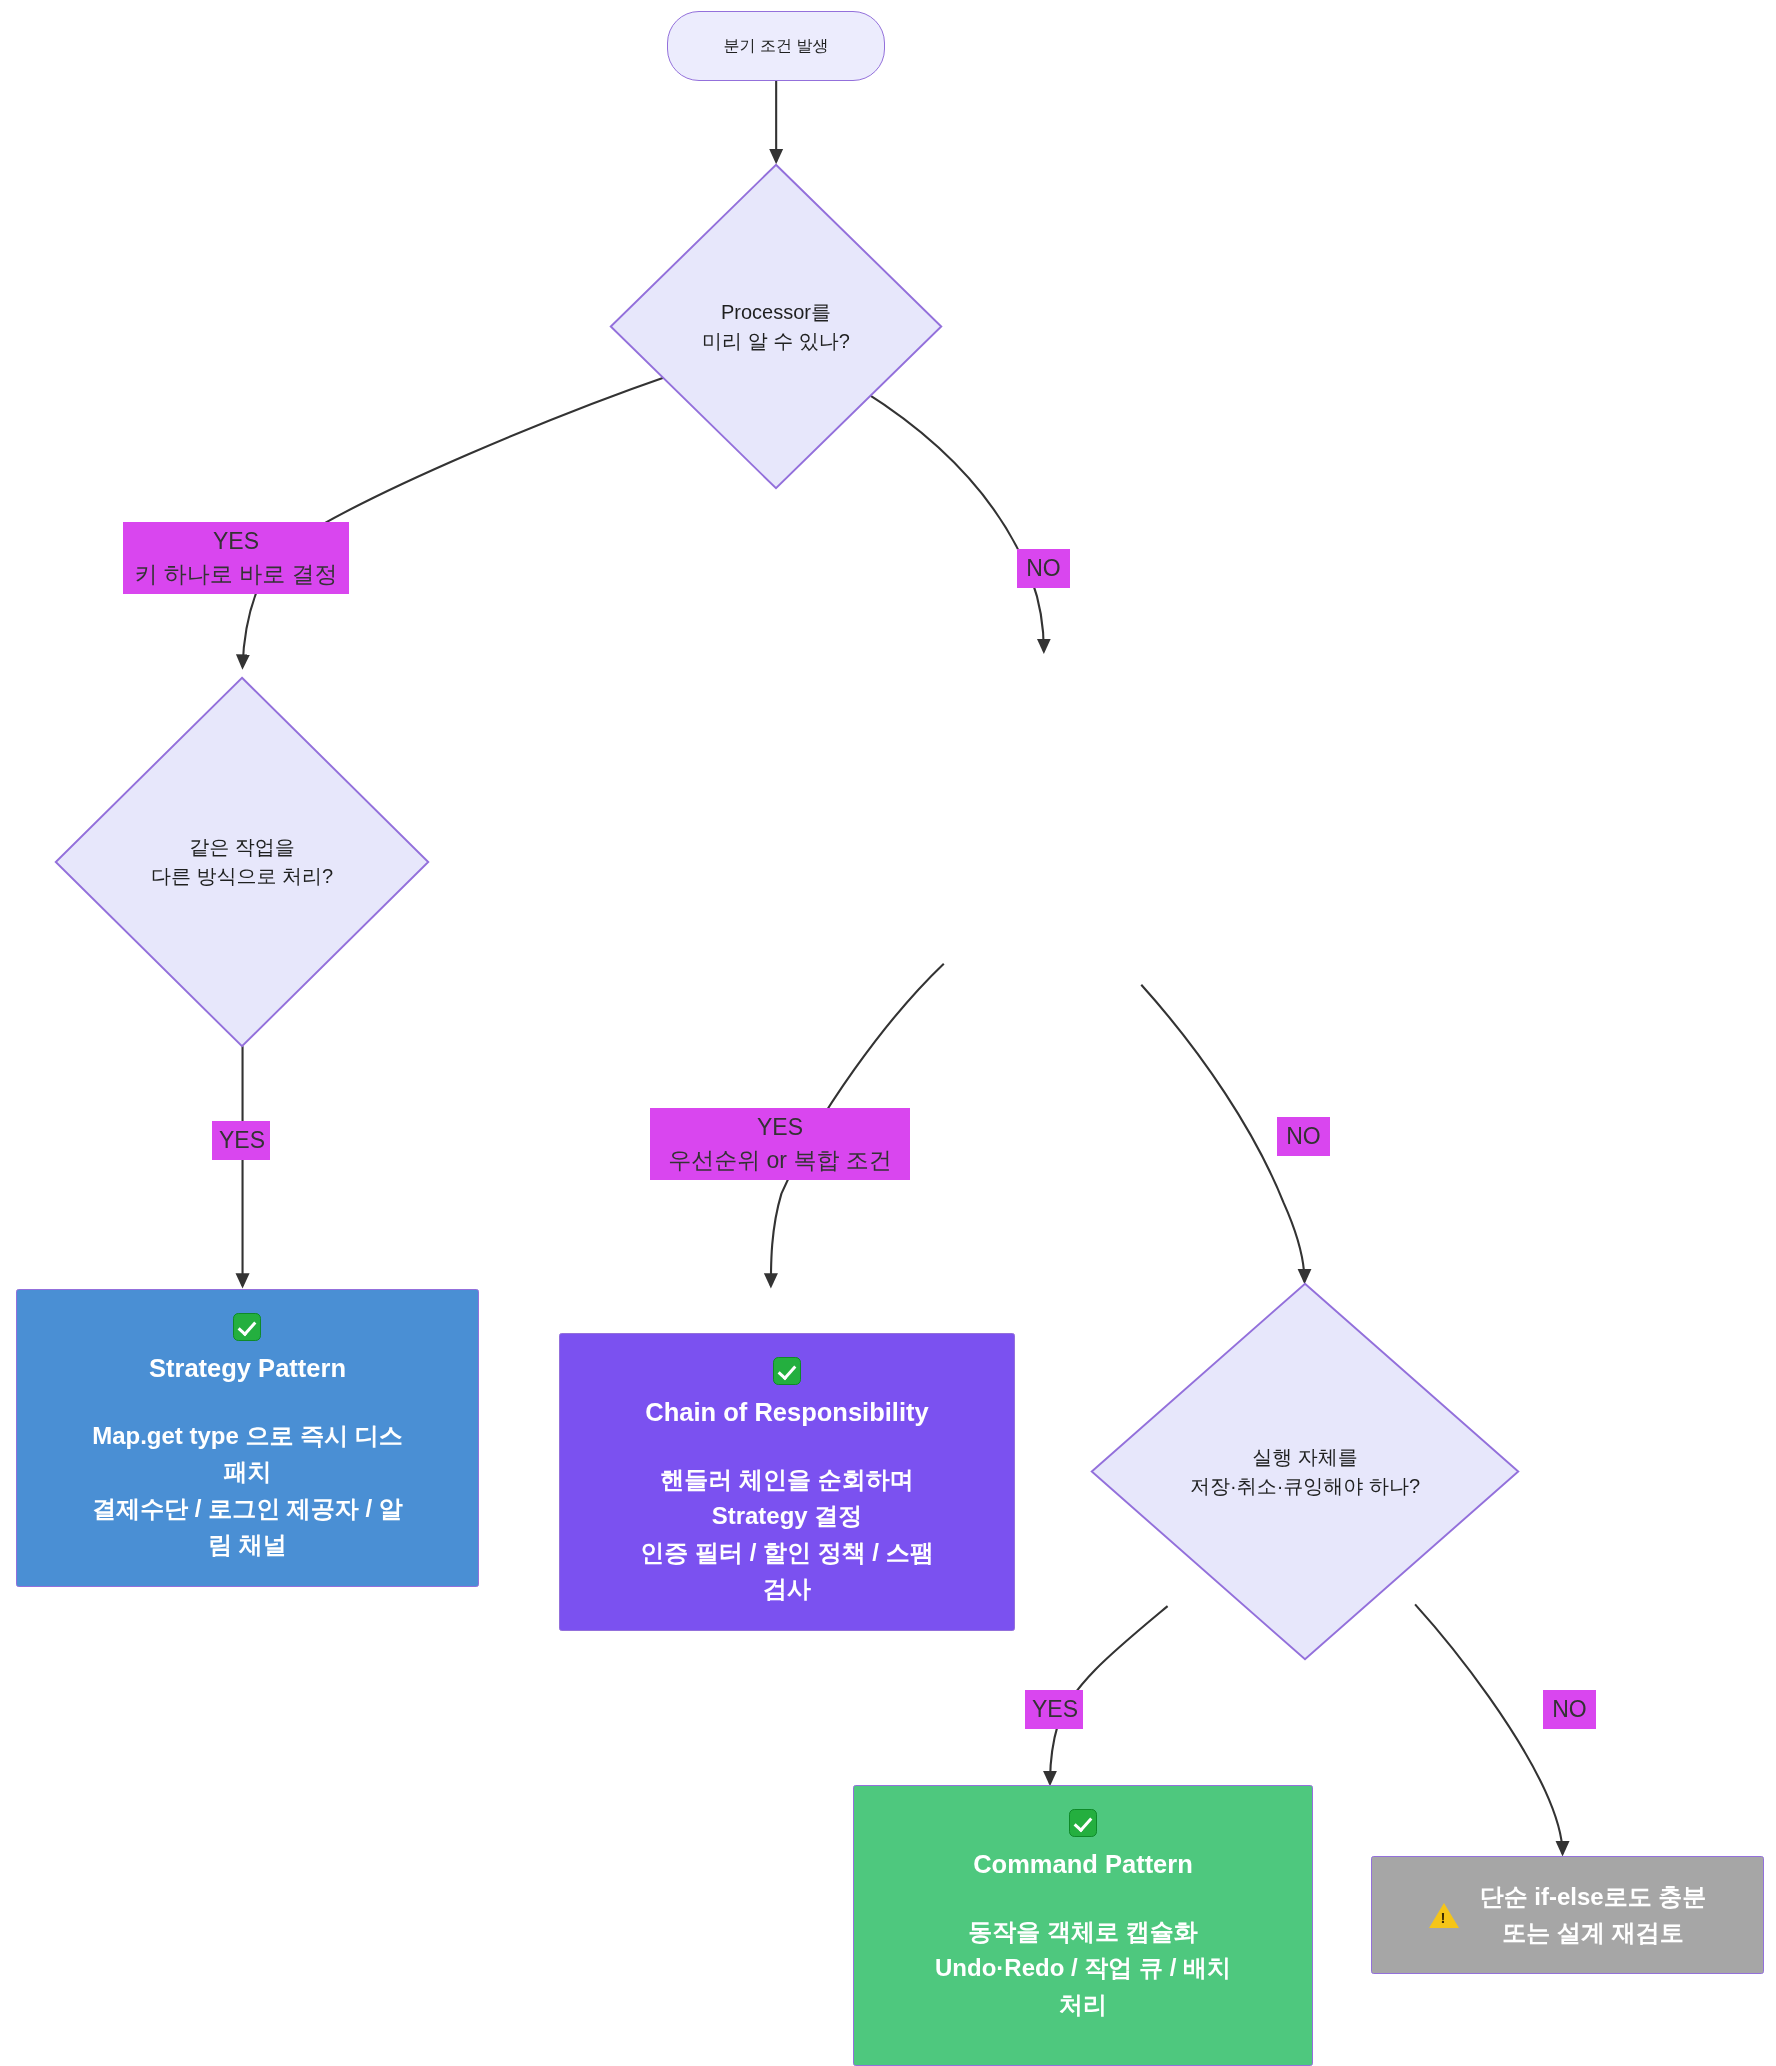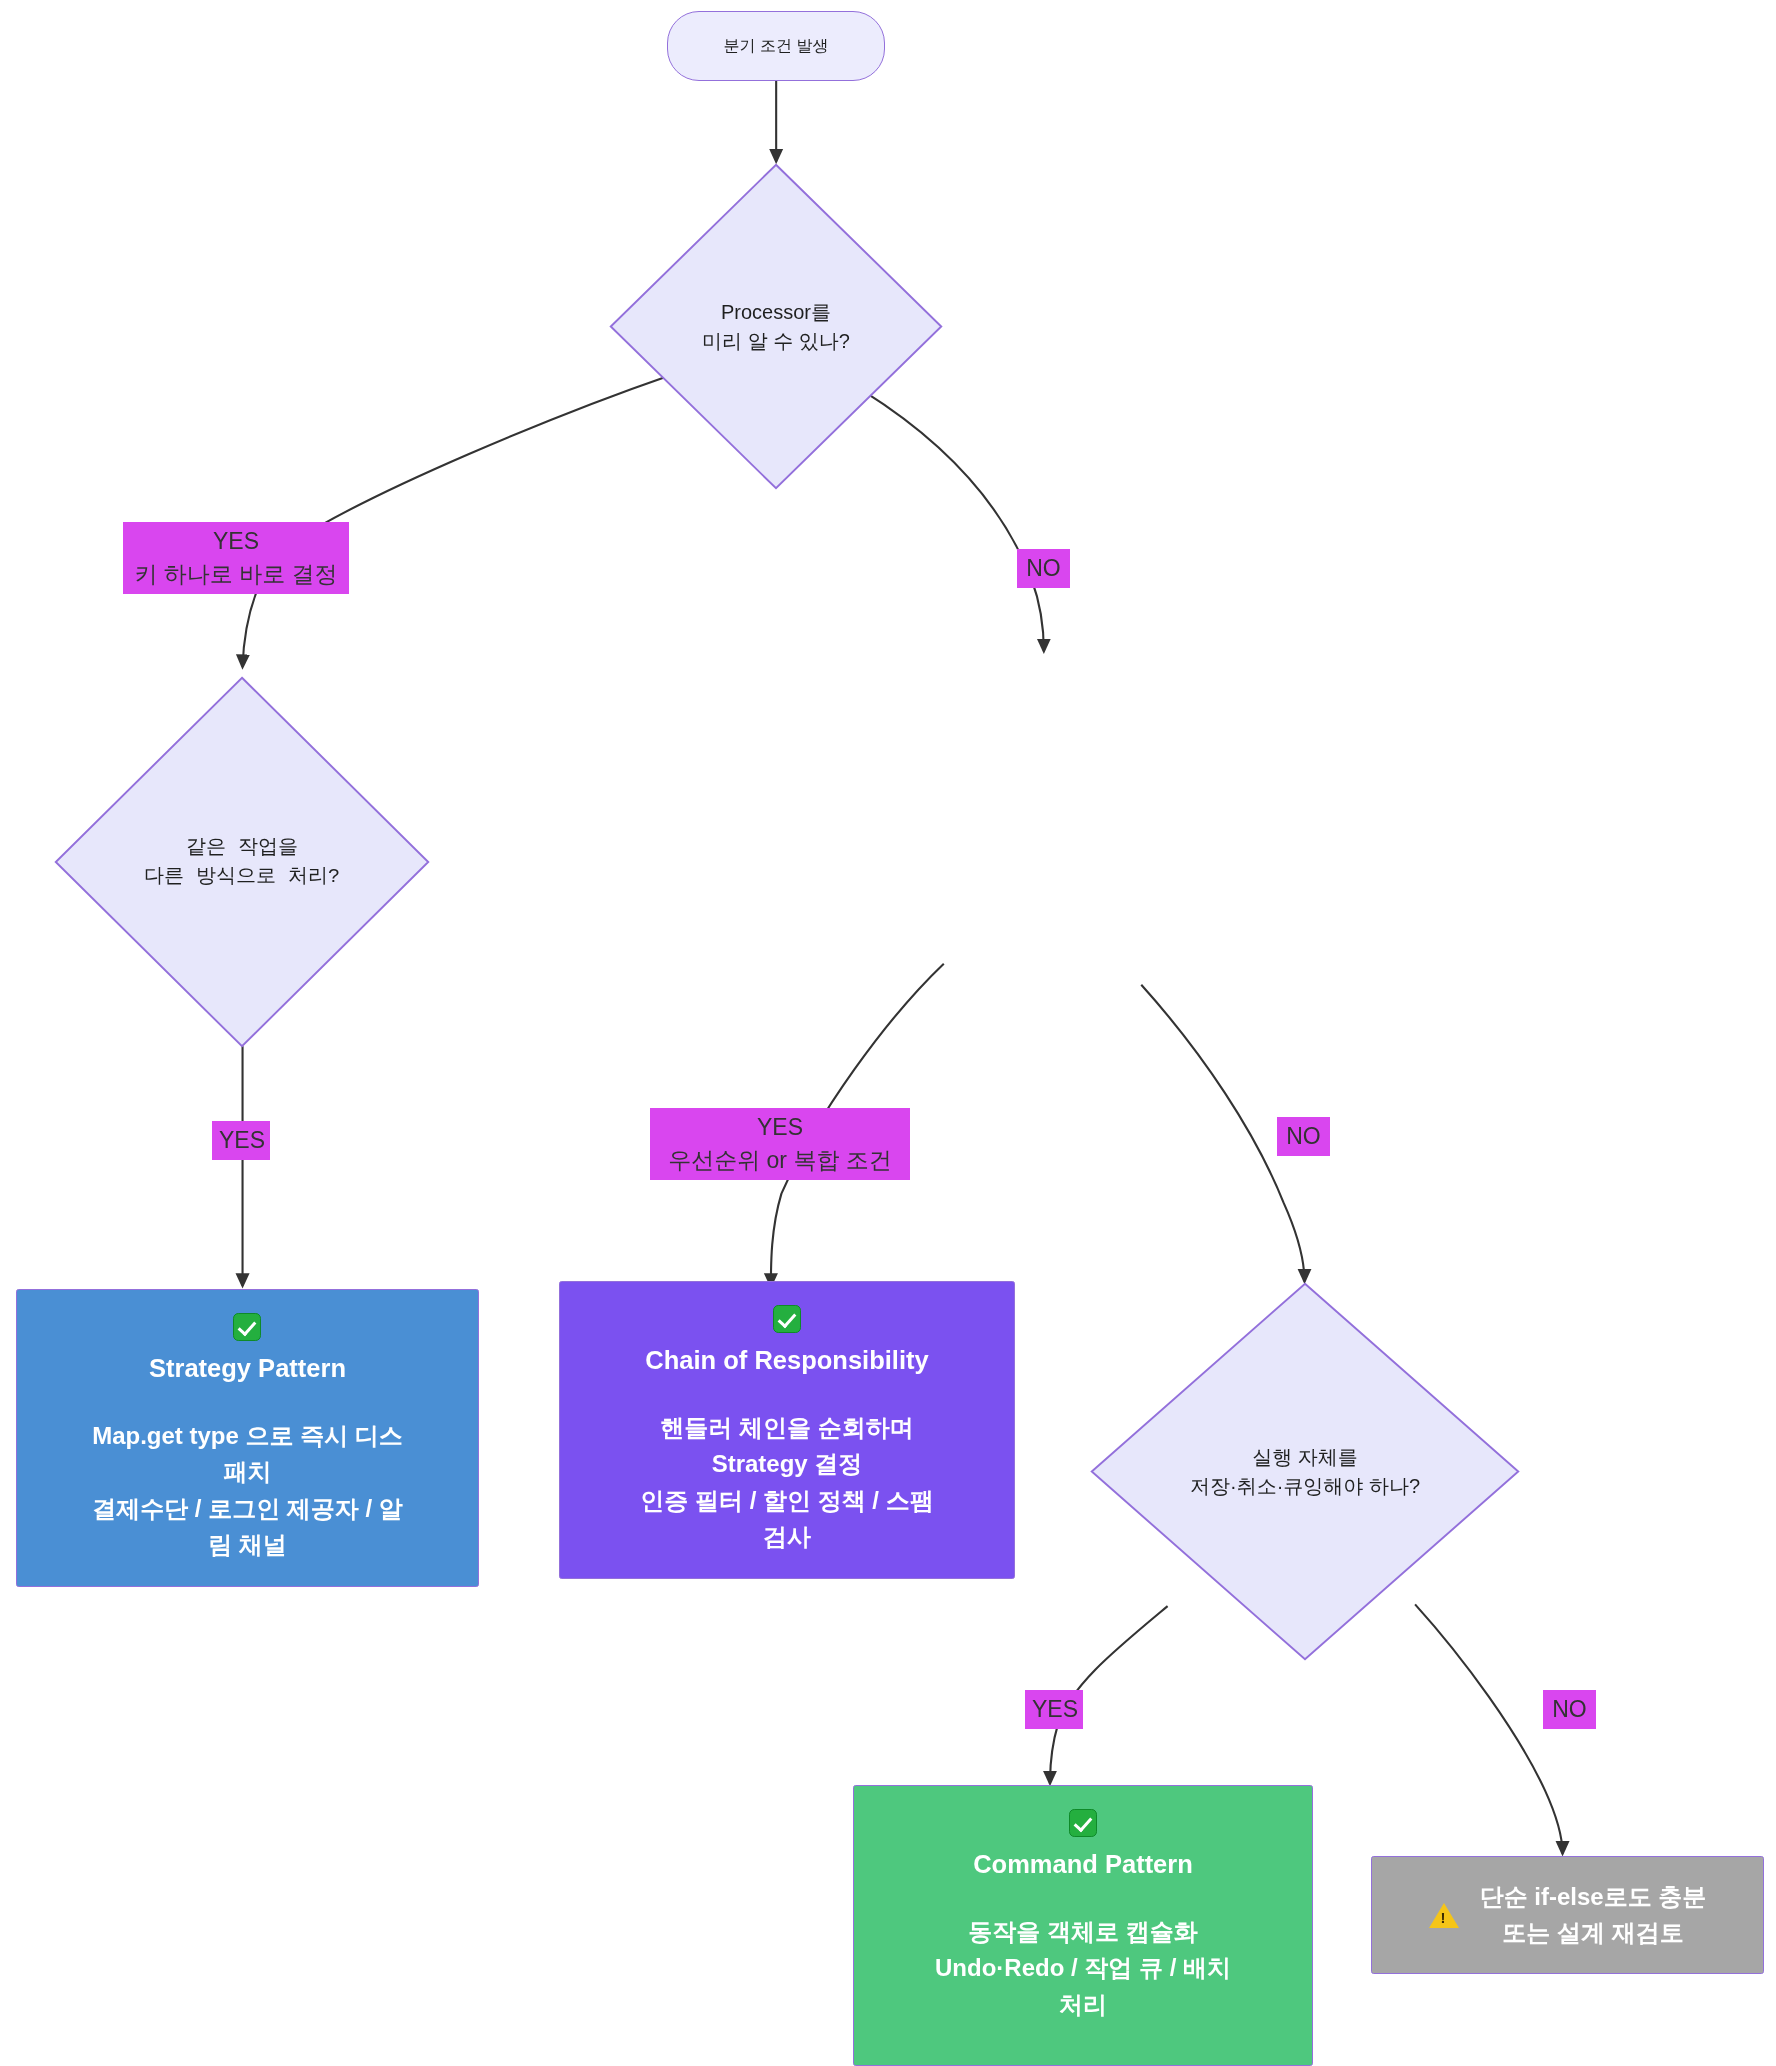--- a/index.html
+++ b/index.html
@@ -216,21 +216,21 @@
   <div class="node node-start" style="left:667px; top:10.5px; width:218px; height:70px;">분기 조건 발생</div>
 
   <div class="diamond-wrap" style="left:609px; top:163px; width:334px; height:327px;">
     <svg class="diamond-shape" viewBox="0 0 380 372" preserveAspectRatio="none">
       <polygon points="190,2 378,186 190,370 2,186"></polygon>
     </svg>
     <div class="diamond-label">Processor를
 미리 알 수 있나?</div>
   </div>
 
-  <div class="diamond-wrap" style="left:54px; top:676px; width:376px; height:372px;font-family:Liberation Mono, monospace;">
+  <div class="diamond-wrap" style="left:54px; top:676px; width:376px; height:372px;">
     <svg class="diamond-shape" viewBox="0 0 428 424" preserveAspectRatio="none">
       <polygon points="214,2 426,212 214,422 2,212"></polygon>
     </svg>
     <div class="diamond-label">같은 작업을
 다른 방식으로 처리?</div>
   </div>
 
 
   <div class="diamond-wrap" style="left:1090px; top:1282px; width:430px; height:379px;">
     <svg class="diamond-shape" viewBox="0 0 490 432" preserveAspectRatio="none">
@@ -244,21 +244,21 @@
     <div class="box-title">
       <span class="ico-check"></span>
       <span>Strategy Pattern</span>
     </div>
     <div class="box-body">Map.get type 으로 즉시 디스
 패치
 결제수단 / 로그인 제공자 / 알
 림 채널</div>
   </div>
 
-  <div class="node node-box box-purple" style="left:559px; top:1281px; width:456px; height:298px;">
+  <div class="node node-box box-purple" style="left:559px; top:1333px; width:456px; height:298px;">
     <div class="box-title">
       <span class="ico-check"></span>
       <span>Chain of Responsibility</span>
     </div>
     <div class="box-body">핸들러 체인을 순회하며
 Strategy 결정
 인증 필터 / 할인 정책 / 스팸
 검사</div>
   </div>
 

